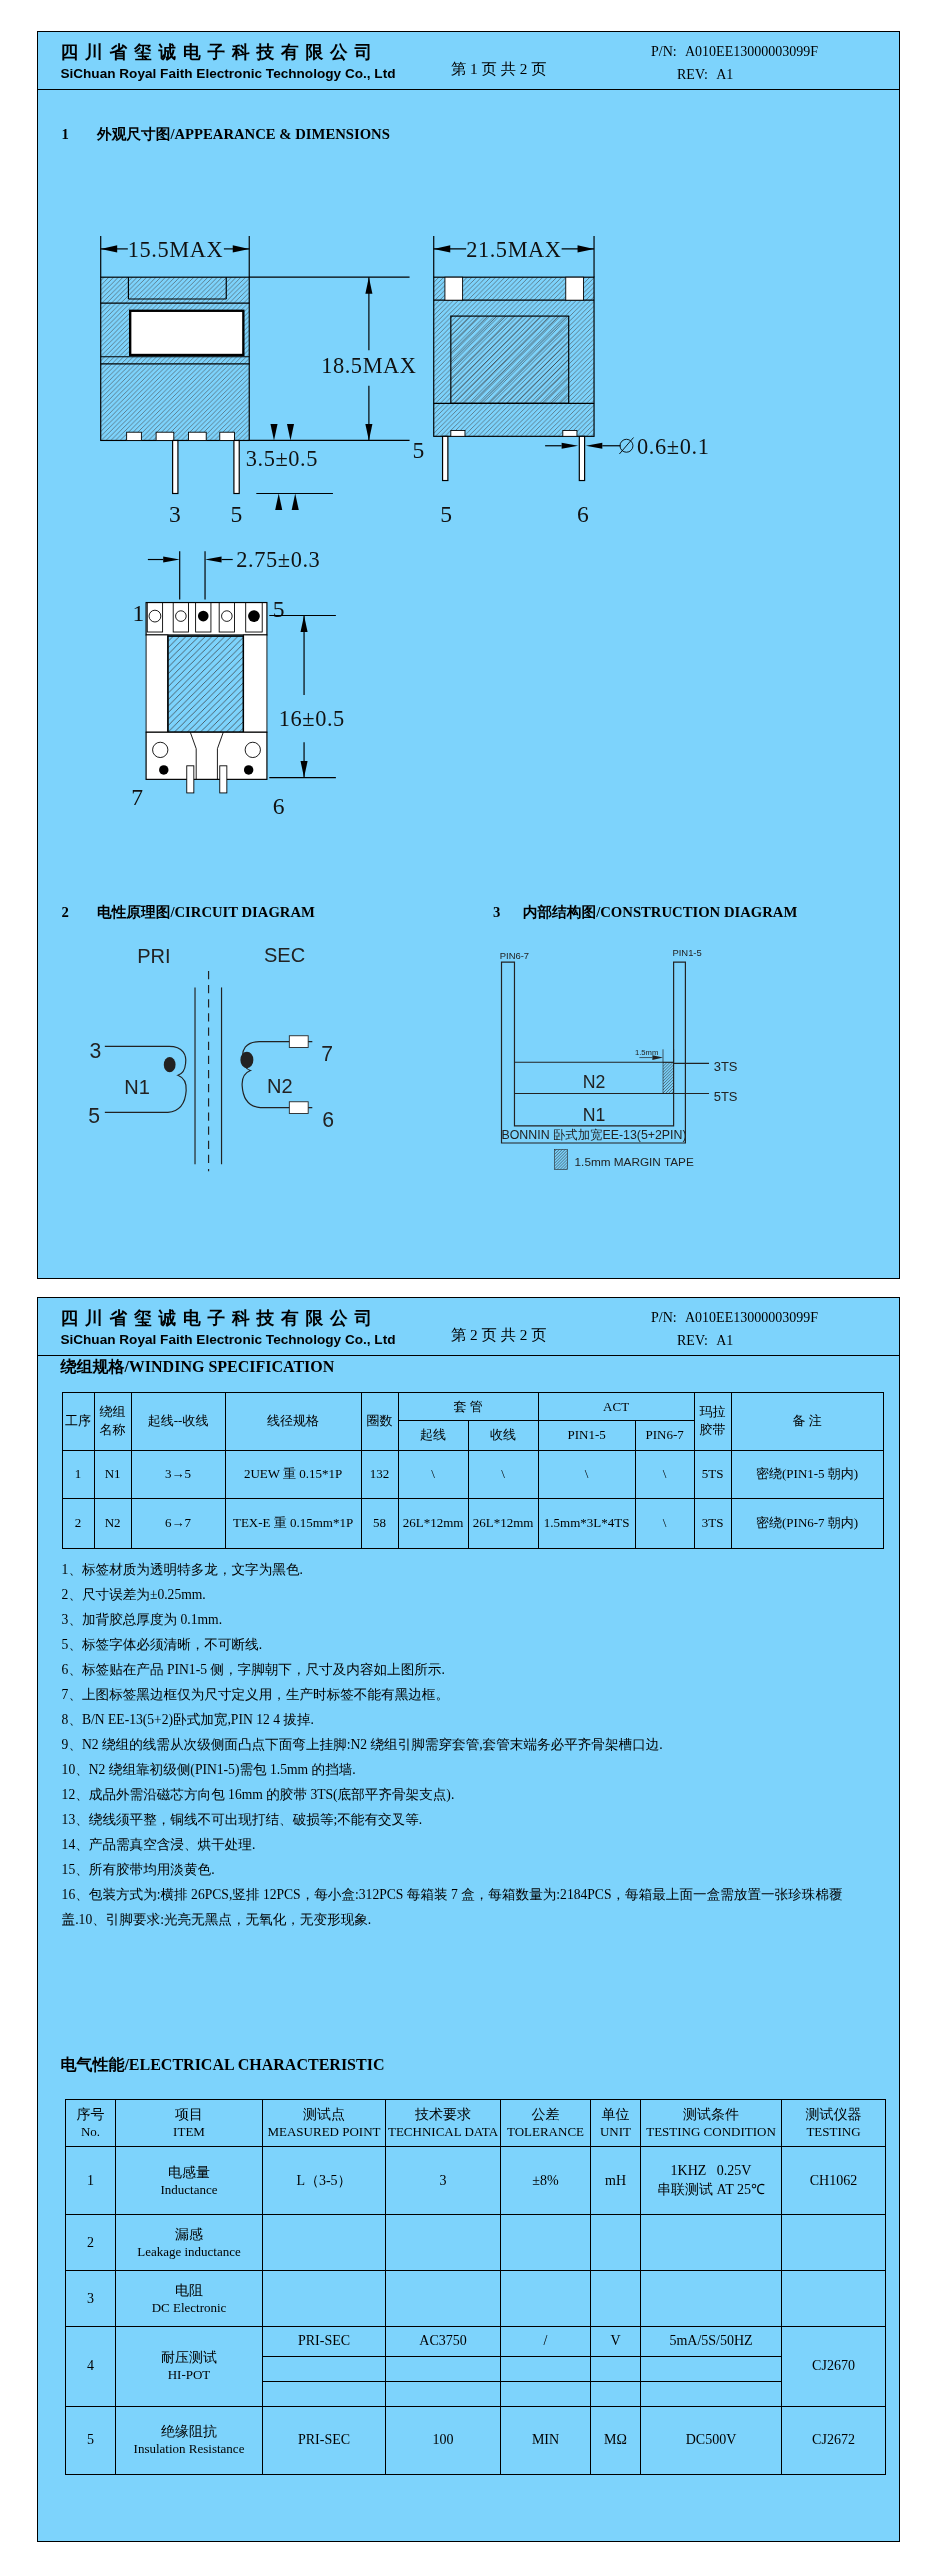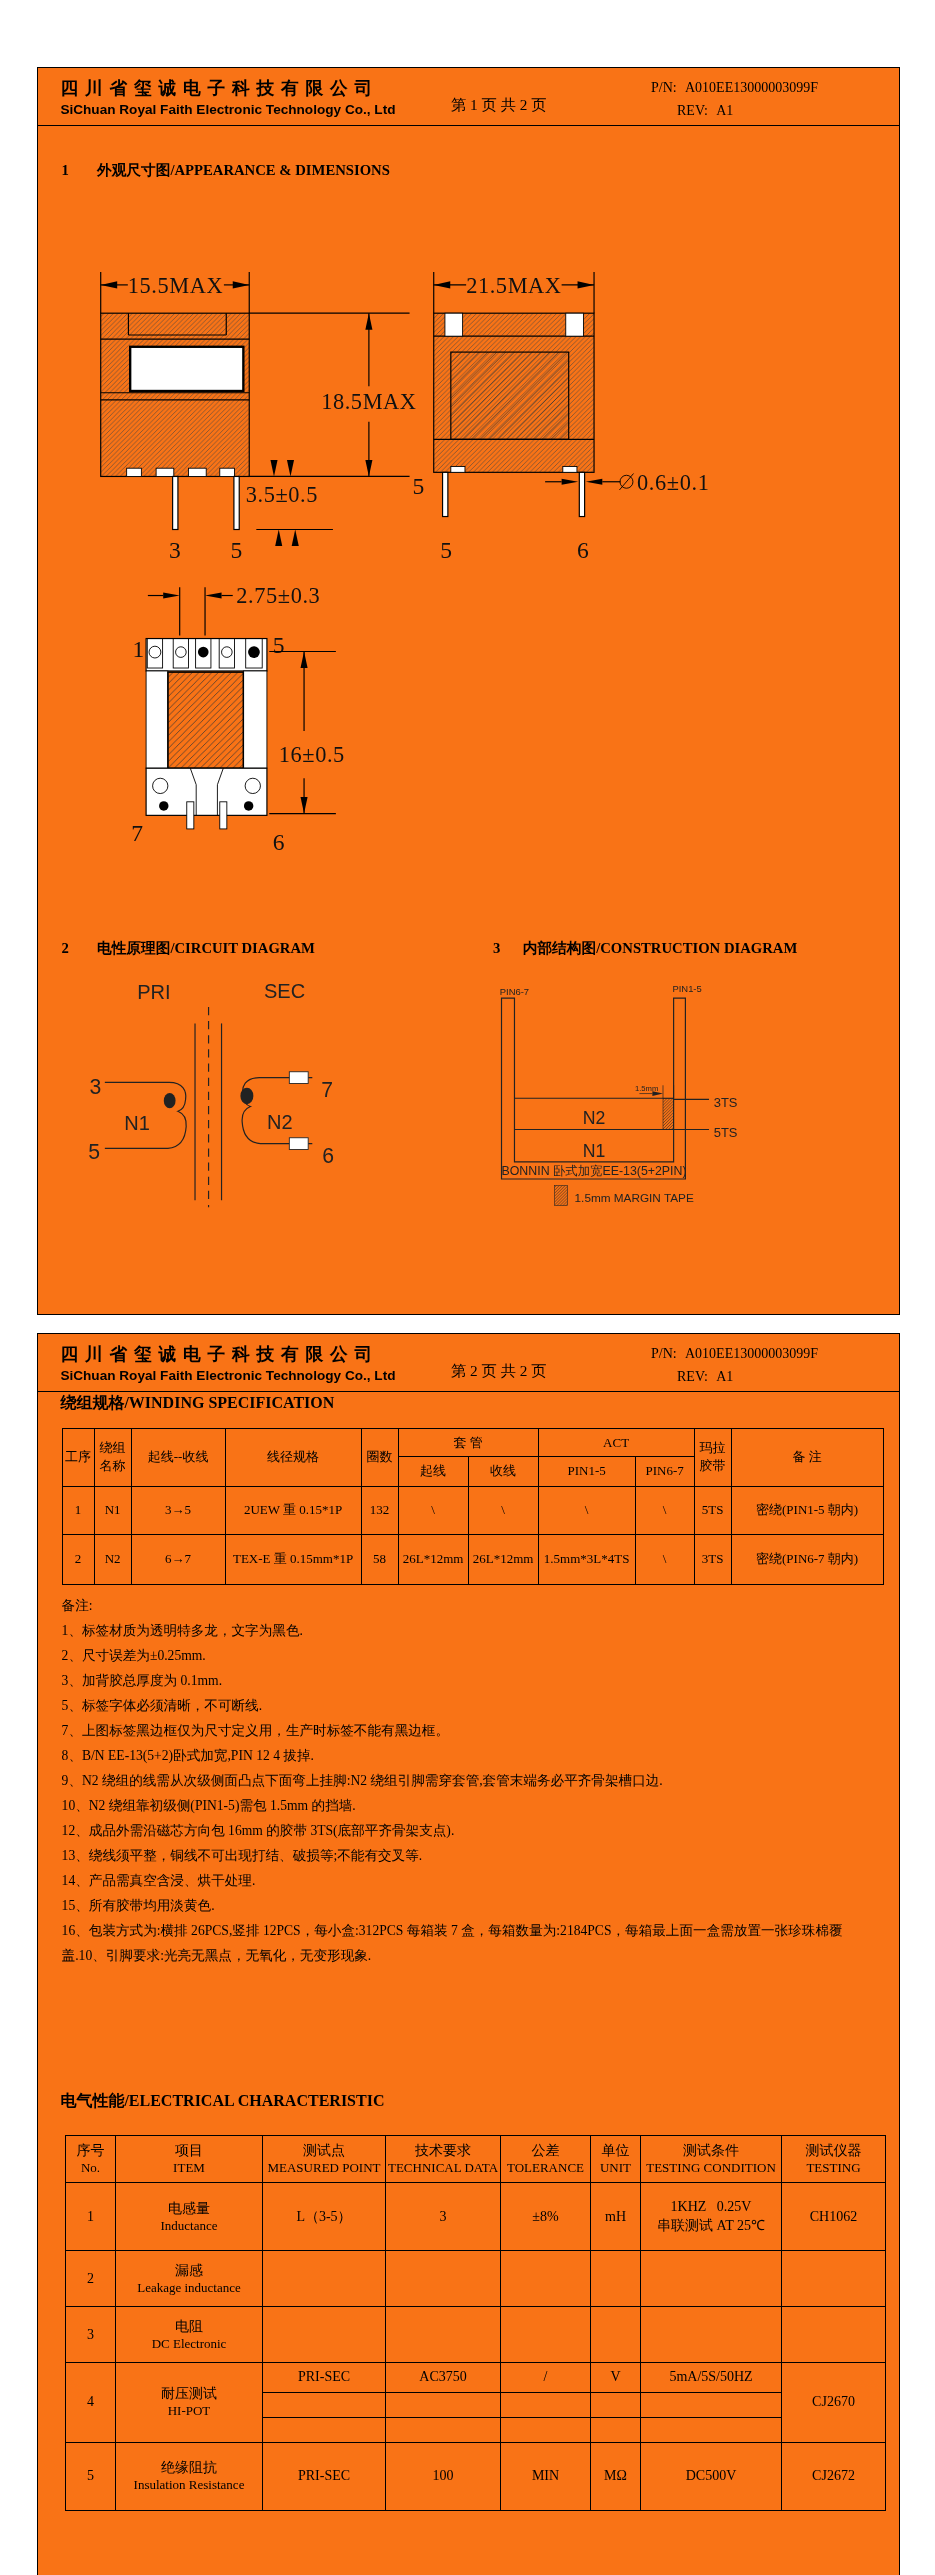--- a/index.html
+++ b/index.html
@@ -1,18 +1,18 @@
 <!DOCTYPE html>
 <html style="font-size:9.4px"><head>
 <meta charset="utf-8">
 <style>
   html,body{margin:0;padding:0;background:#fff;}
   .canvas{position:relative;width:935px;height:2576px;background:#fff;overflow:hidden;
           font-family:"Liberation Serif",serif;color:#000;}
-  .page{position:absolute;left:37px;width:861px;background:#f97316;border:1.2px solid #000;margin-top:36px;}
+  .page{position:absolute;left:37px;width:861px;background:#7dd3fc;border:1.2px solid #000;}
   #page1{top:31px;height:1246px;}
   #page2{top:1297px;height:1243px;}
 
   
   .hdr-cn{position:absolute;left:22.4px;top:8.3px;font-size:17.7px;font-weight:bold;letter-spacing:1.2px;white-space:nowrap;}
   .hdr-en{position:absolute;left:22.4px;top:34px;font-size:13.6px;font-weight:bold;
           font-family:"Liberation Sans",sans-serif;white-space:nowrap;}
   .hdr-rule{position:absolute;left:0;top:57px;width:100%;border-top:1.8px solid #000;height:0;}
   .hdr-page{position:absolute;left:413px;top:27px;font-size:15.3px;white-space:nowrap;}
   .hdr-pn{position:absolute;left:613px;top:11.8px;font-size:14px;white-space:nowrap;}
@@ -355,25 +355,25 @@
         <td>26L*12mm</td>
         <td>1.5mm*3L*4TS</td>
         <td>\</td>
         <td>3TS</td>
         <td>密绕(PIN6-7 朝内)</td>
       </tr>
     </tbody>
       </table>
 
     <div class="notes">
-      <div class="note">备注:</div>
       <div class="note">1、标签材质为透明特多龙，文字为黑色.</div>
       <div class="note">2、尺寸误差为±0.25mm.</div>
       <div class="note">3、加背胶总厚度为 0.1mm.</div>
       <div class="note">5、标签字体必须清晰，不可断线.</div>
+      <div class="note">6、标签贴在产品 PIN1-5 侧，字脚朝下，尺寸及内容如上图所示.</div>
       <div class="note">7、上图标签黑边框仅为尺寸定义用，生产时标签不能有黑边框。</div>
       <div class="note">8、B/N EE-13(5+2)卧式加宽,PIN 12 4 拔掉.</div>
       <div class="note">9、N2 绕组的线需从次级侧面凸点下面弯上挂脚:N2 绕组引脚需穿套管,套管末端务必平齐骨架槽口边.</div>
       <div class="note">10、N2 绕组靠初级侧(PIN1-5)需包 1.5mm 的挡墙.</div>
       <div class="note">12、成品外需沿磁芯方向包 16mm 的胶带 3TS(底部平齐骨架支点).</div>
       <div class="note">13、绕线须平整，铜线不可出现打结、破损等;不能有交叉等.</div>
       <div class="note">14、产品需真空含浸、烘干处理.</div>
       <div class="note">15、所有胶带均用淡黄色.</div>
       <div class="note">16、包装方式为:横排 26PCS,竖排 12PCS，每小盒:312PCS 每箱装 7 盒，每箱数量为:2184PCS，每箱最上面一盒需放置一张珍珠棉覆盖.10、引脚要求:光亮无黑点，无氧化，无变形现象.</div>
     </div>

